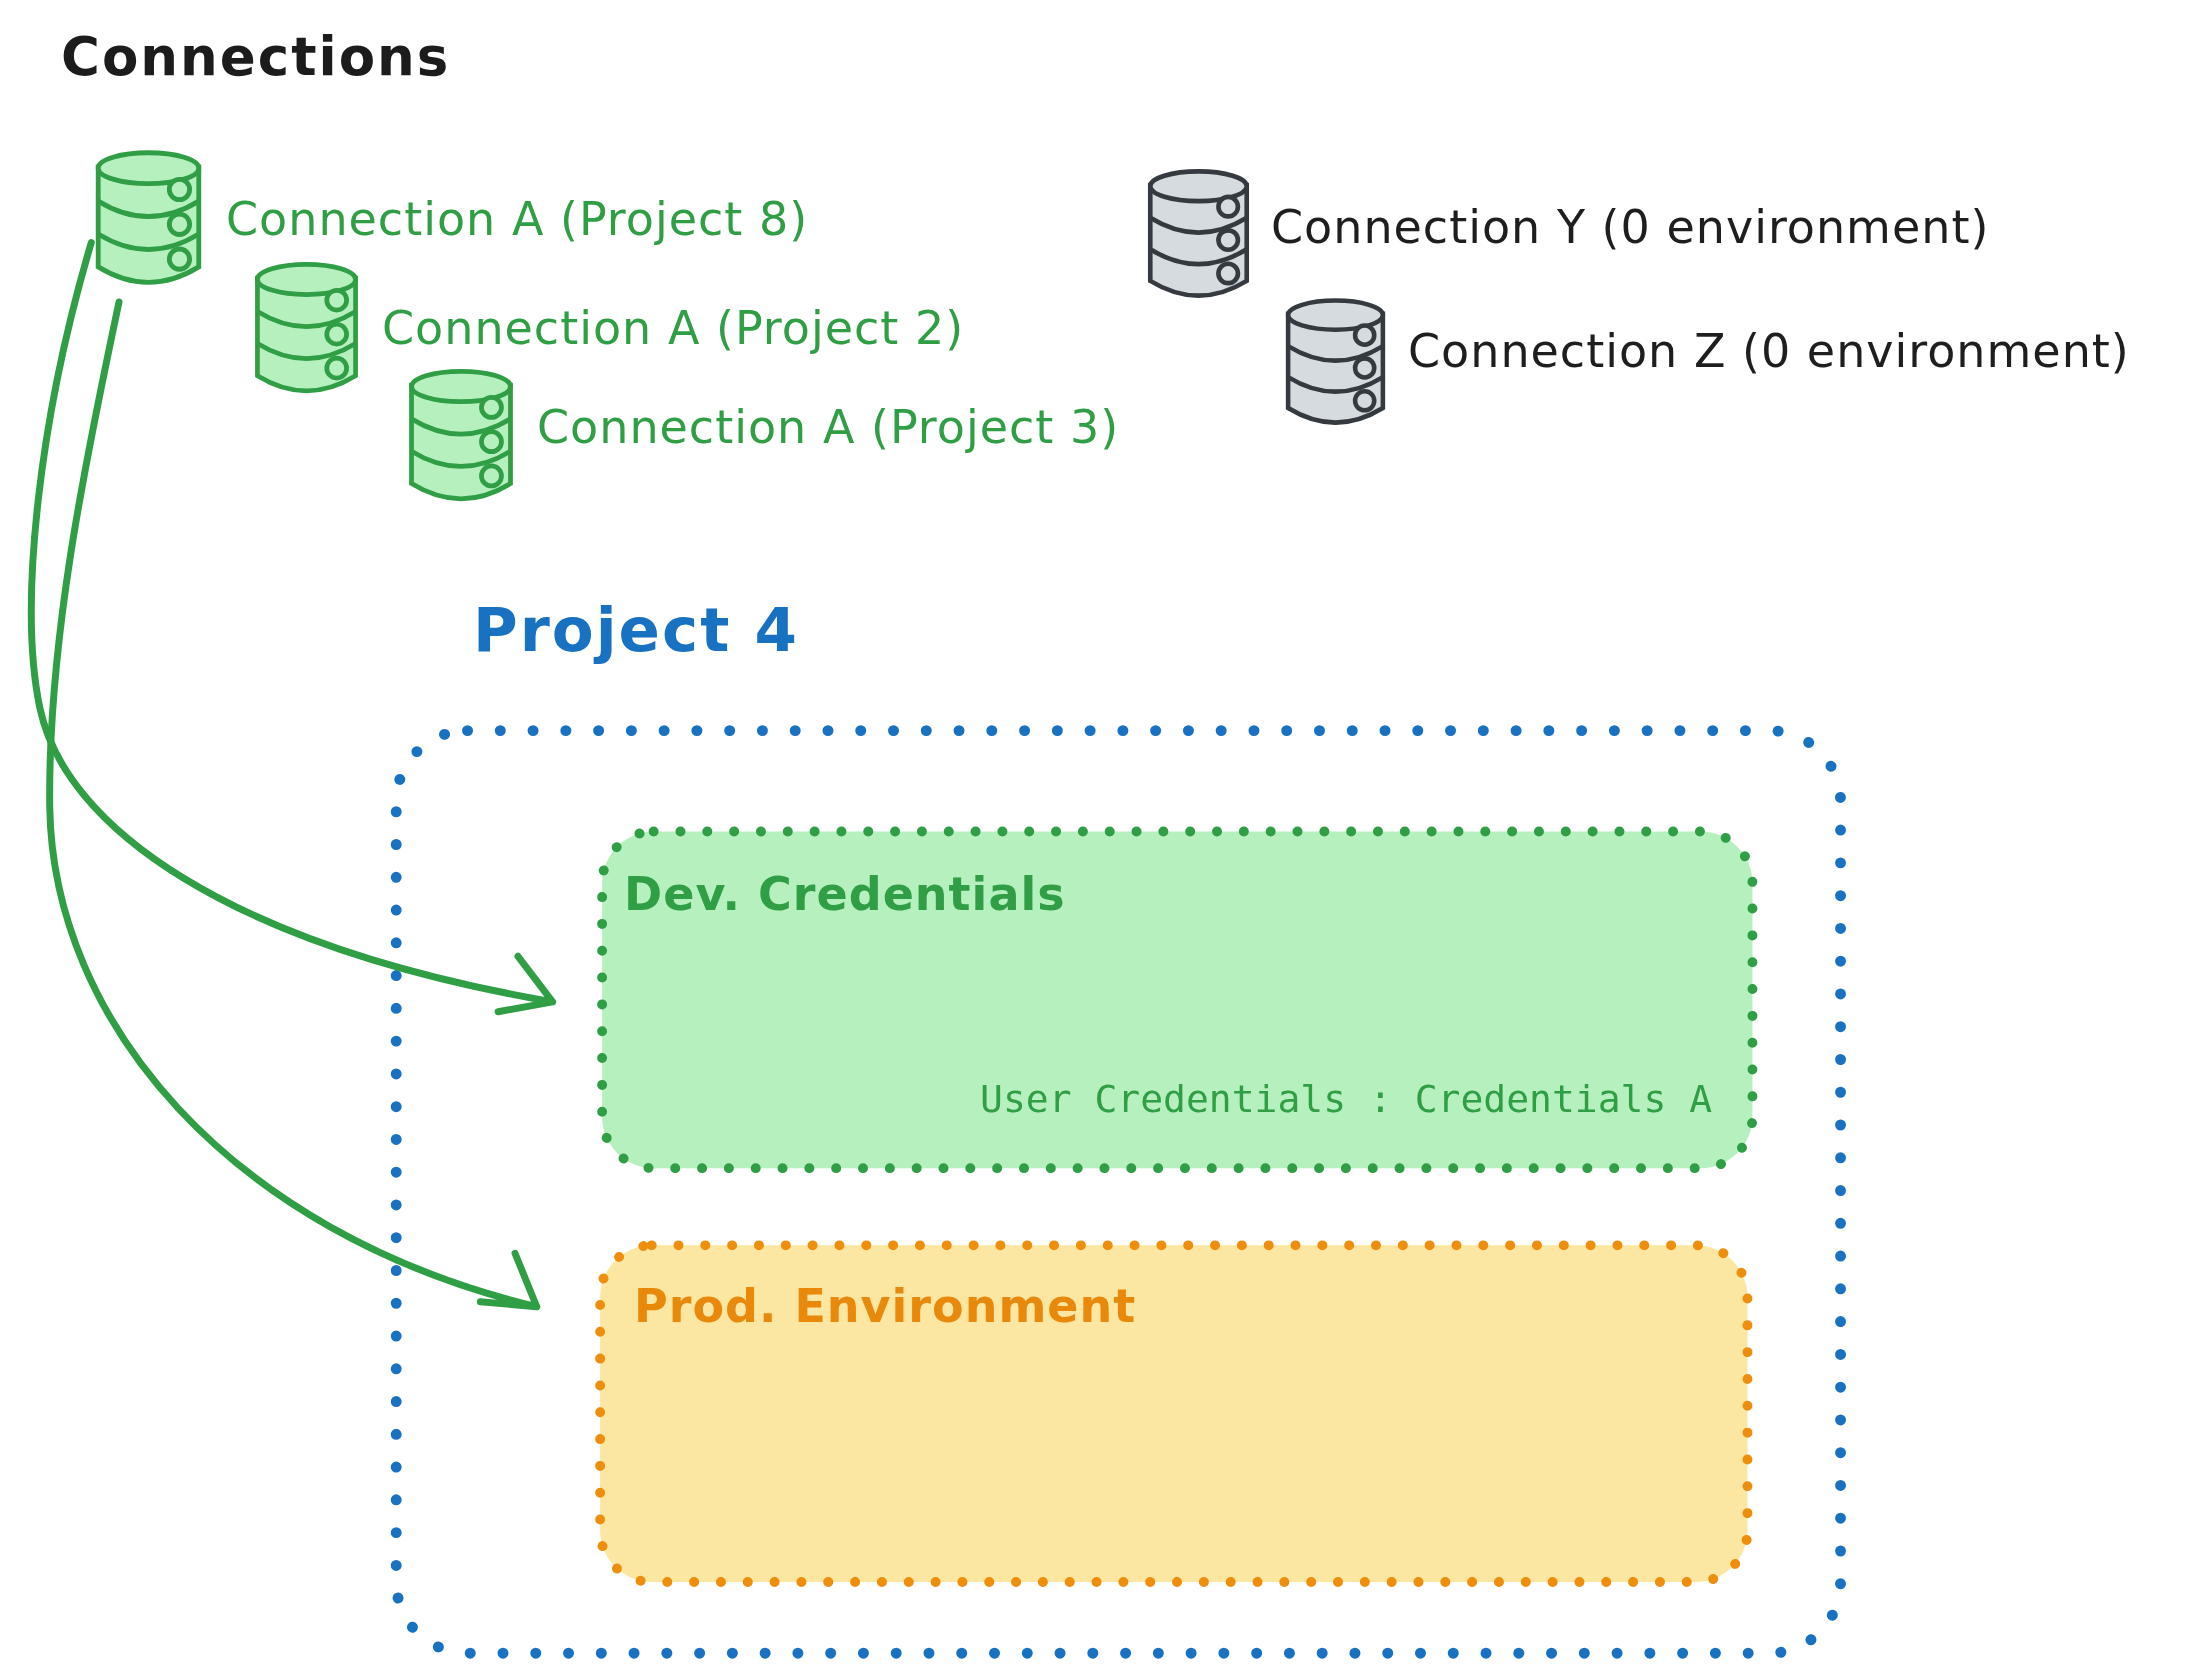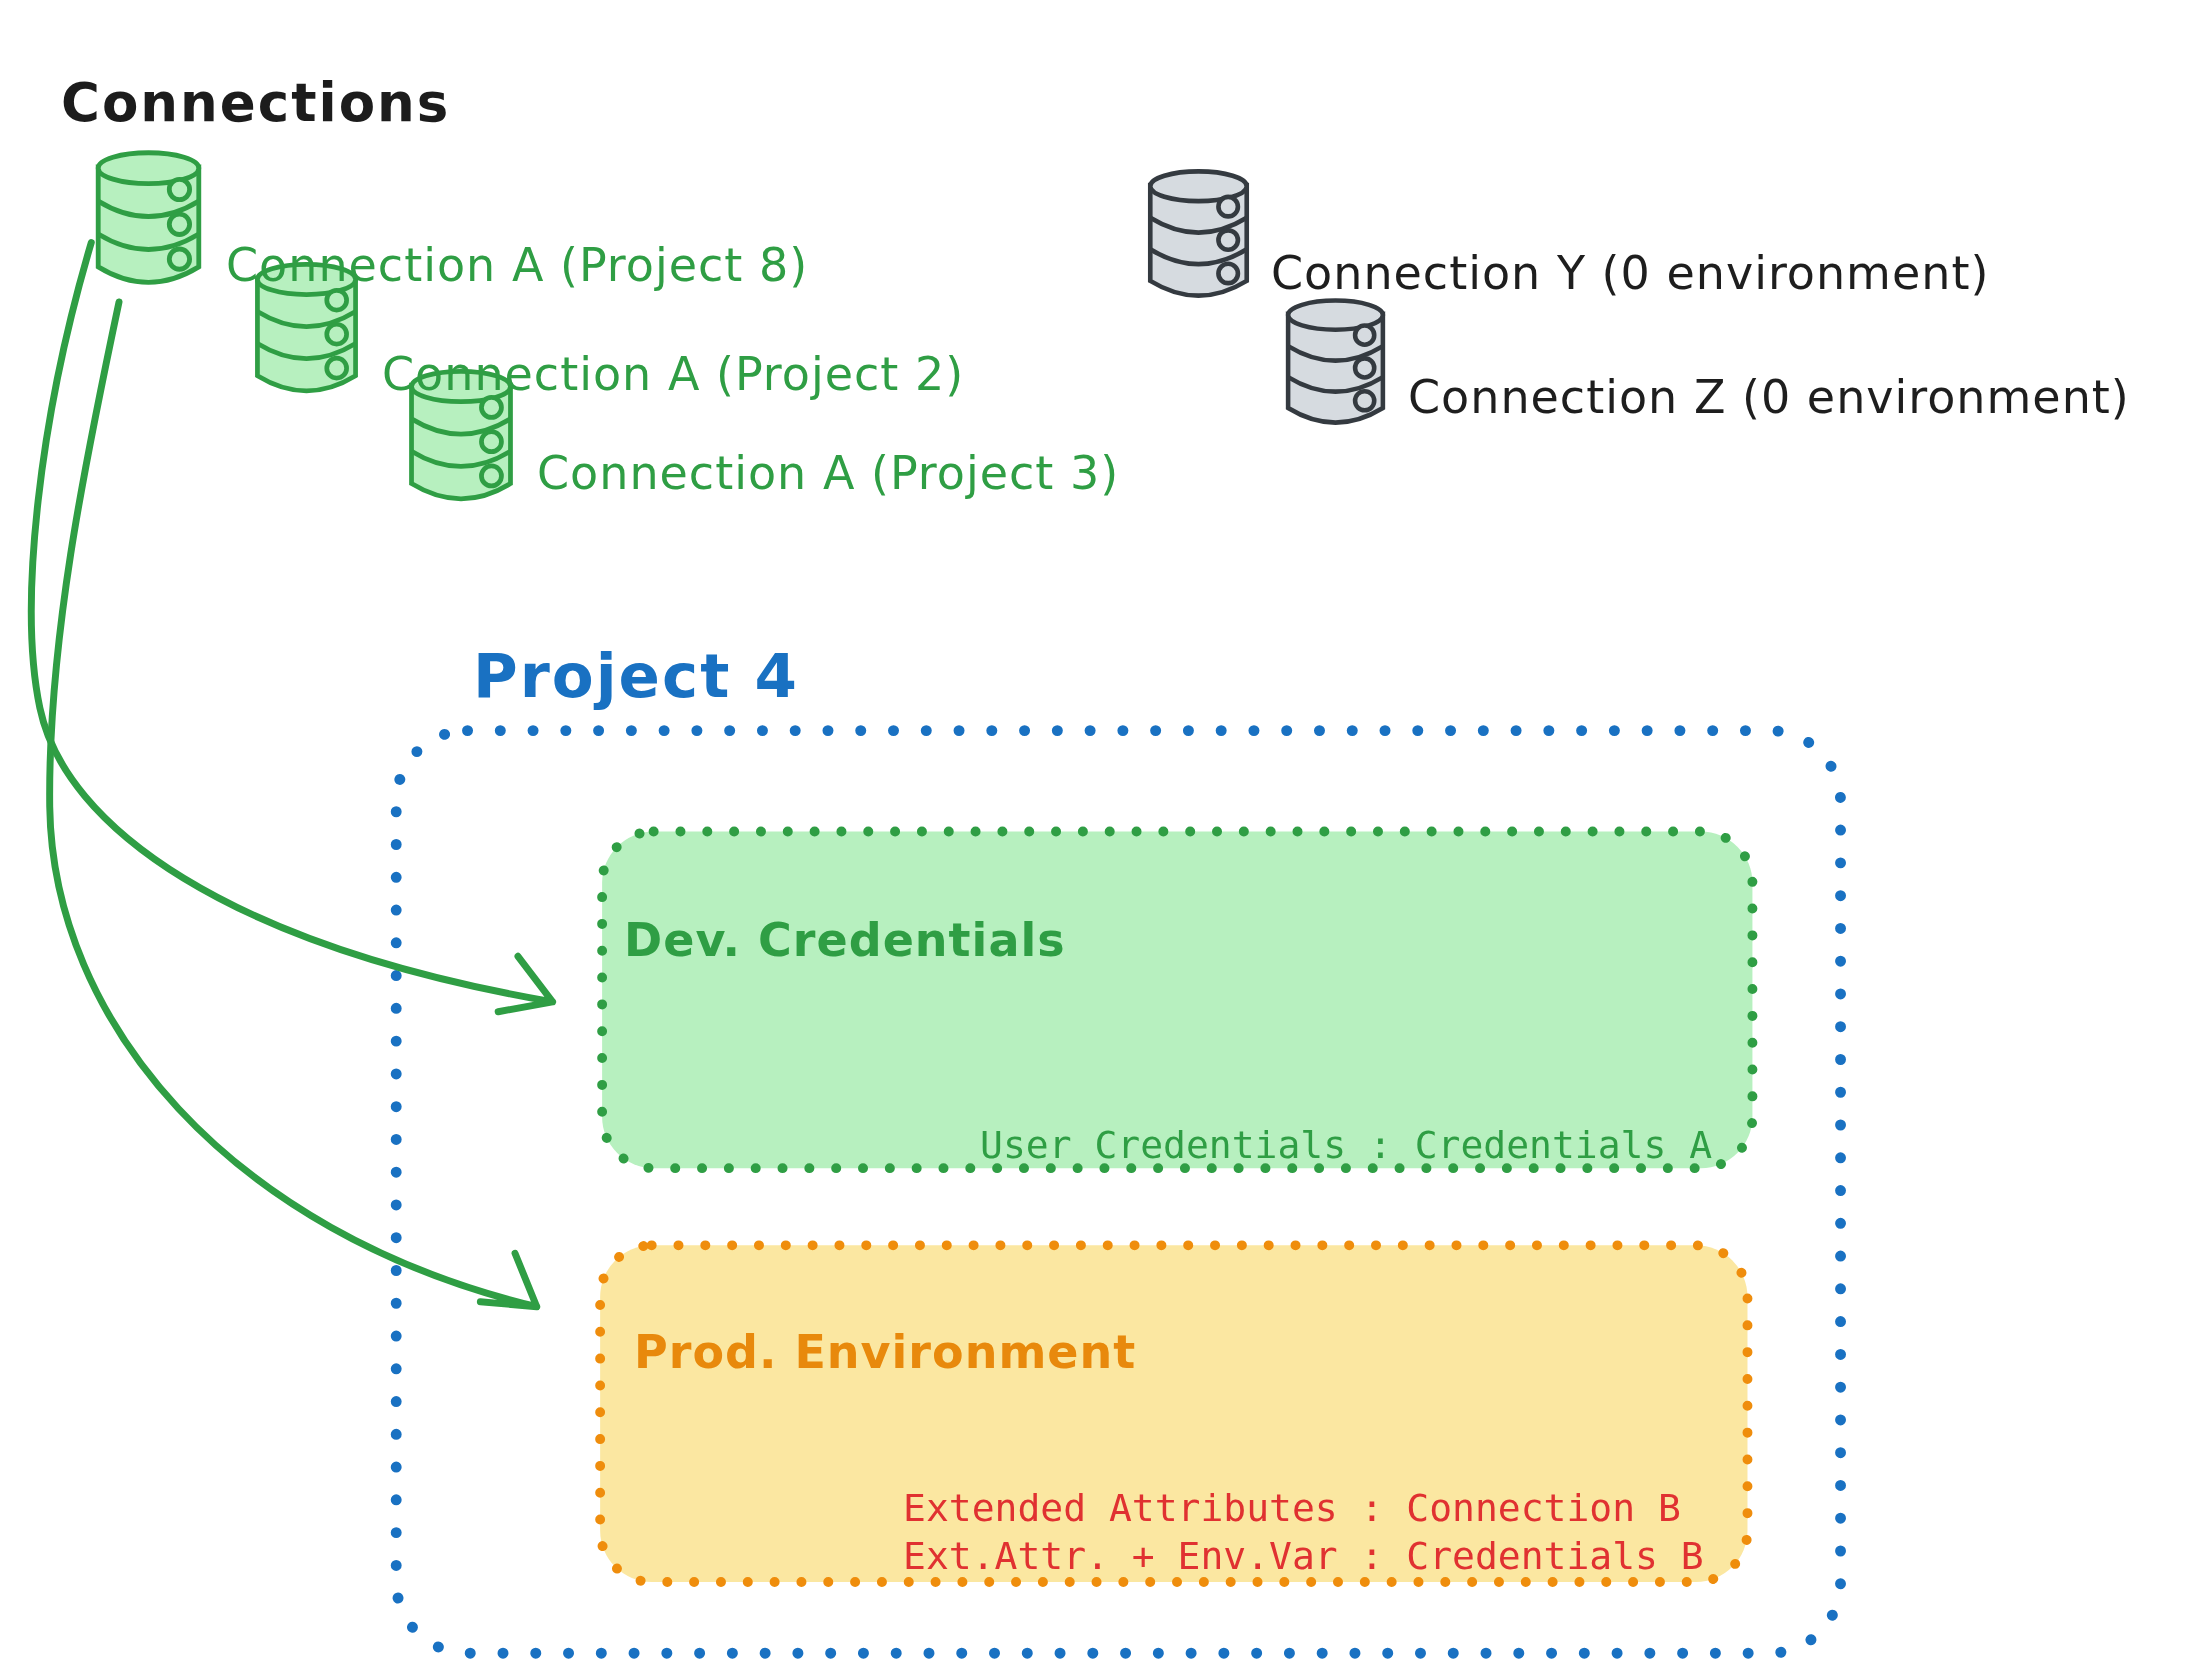--- a/index.html
+++ b/index.html
@@ -5,21 +5,21 @@
   html, body { margin: 0; padding: 0; background: #ffffff; }
   .canvas {
     position: relative;
     width: 2212px;
     height: 1674px;
     background: #ffffff;
     font-family: "DejaVu Sans", "Liberation Sans", sans-serif;
     overflow: hidden;
   }
   .layer { position: absolute; left: 0; top: 0; }
-  .txt { position: absolute; white-space: nowrap; margin-top: 46px; }
+  .txt { position: absolute; white-space: nowrap; }
 
   .title {
     left: 61px; top: 26px;
     font-size: 53px; font-weight: bold; color: #1c1c1c;
     letter-spacing: 2px;
   }
   .conn-label { font-size: 46px; letter-spacing: 1px; }
   .green-ink { color: #2f9e44; }
   .black-ink { color: #1e1e1e; }
 
@@ -142,19 +142,15 @@
   <div class="txt conn-label green-ink lbl-a3">Connection A (Project 3)</div>
   <div class="txt conn-label black-ink lbl-y">Connection Y (0 environment)</div>
   <div class="txt conn-label black-ink lbl-z">Connection Z (0 environment)</div>
 
   <div class="txt project-title">Project 4</div>
 
   <div class="txt env-title dev-title">Dev. Credentials</div>
   <div class="txt mono dev-mapping">User Credentials : Credentials A</div>
 
   <div class="txt env-title prod-title">Prod. Environment</div>
-  <div class="txt mono prod-mapping">
-    <div>Extended Attributes : Connection B</div>
-    <div>Ext.Attr. + Env.Var : Credentials B</div>
-  </div>
 
 </div>
 
 
 </body></html>

